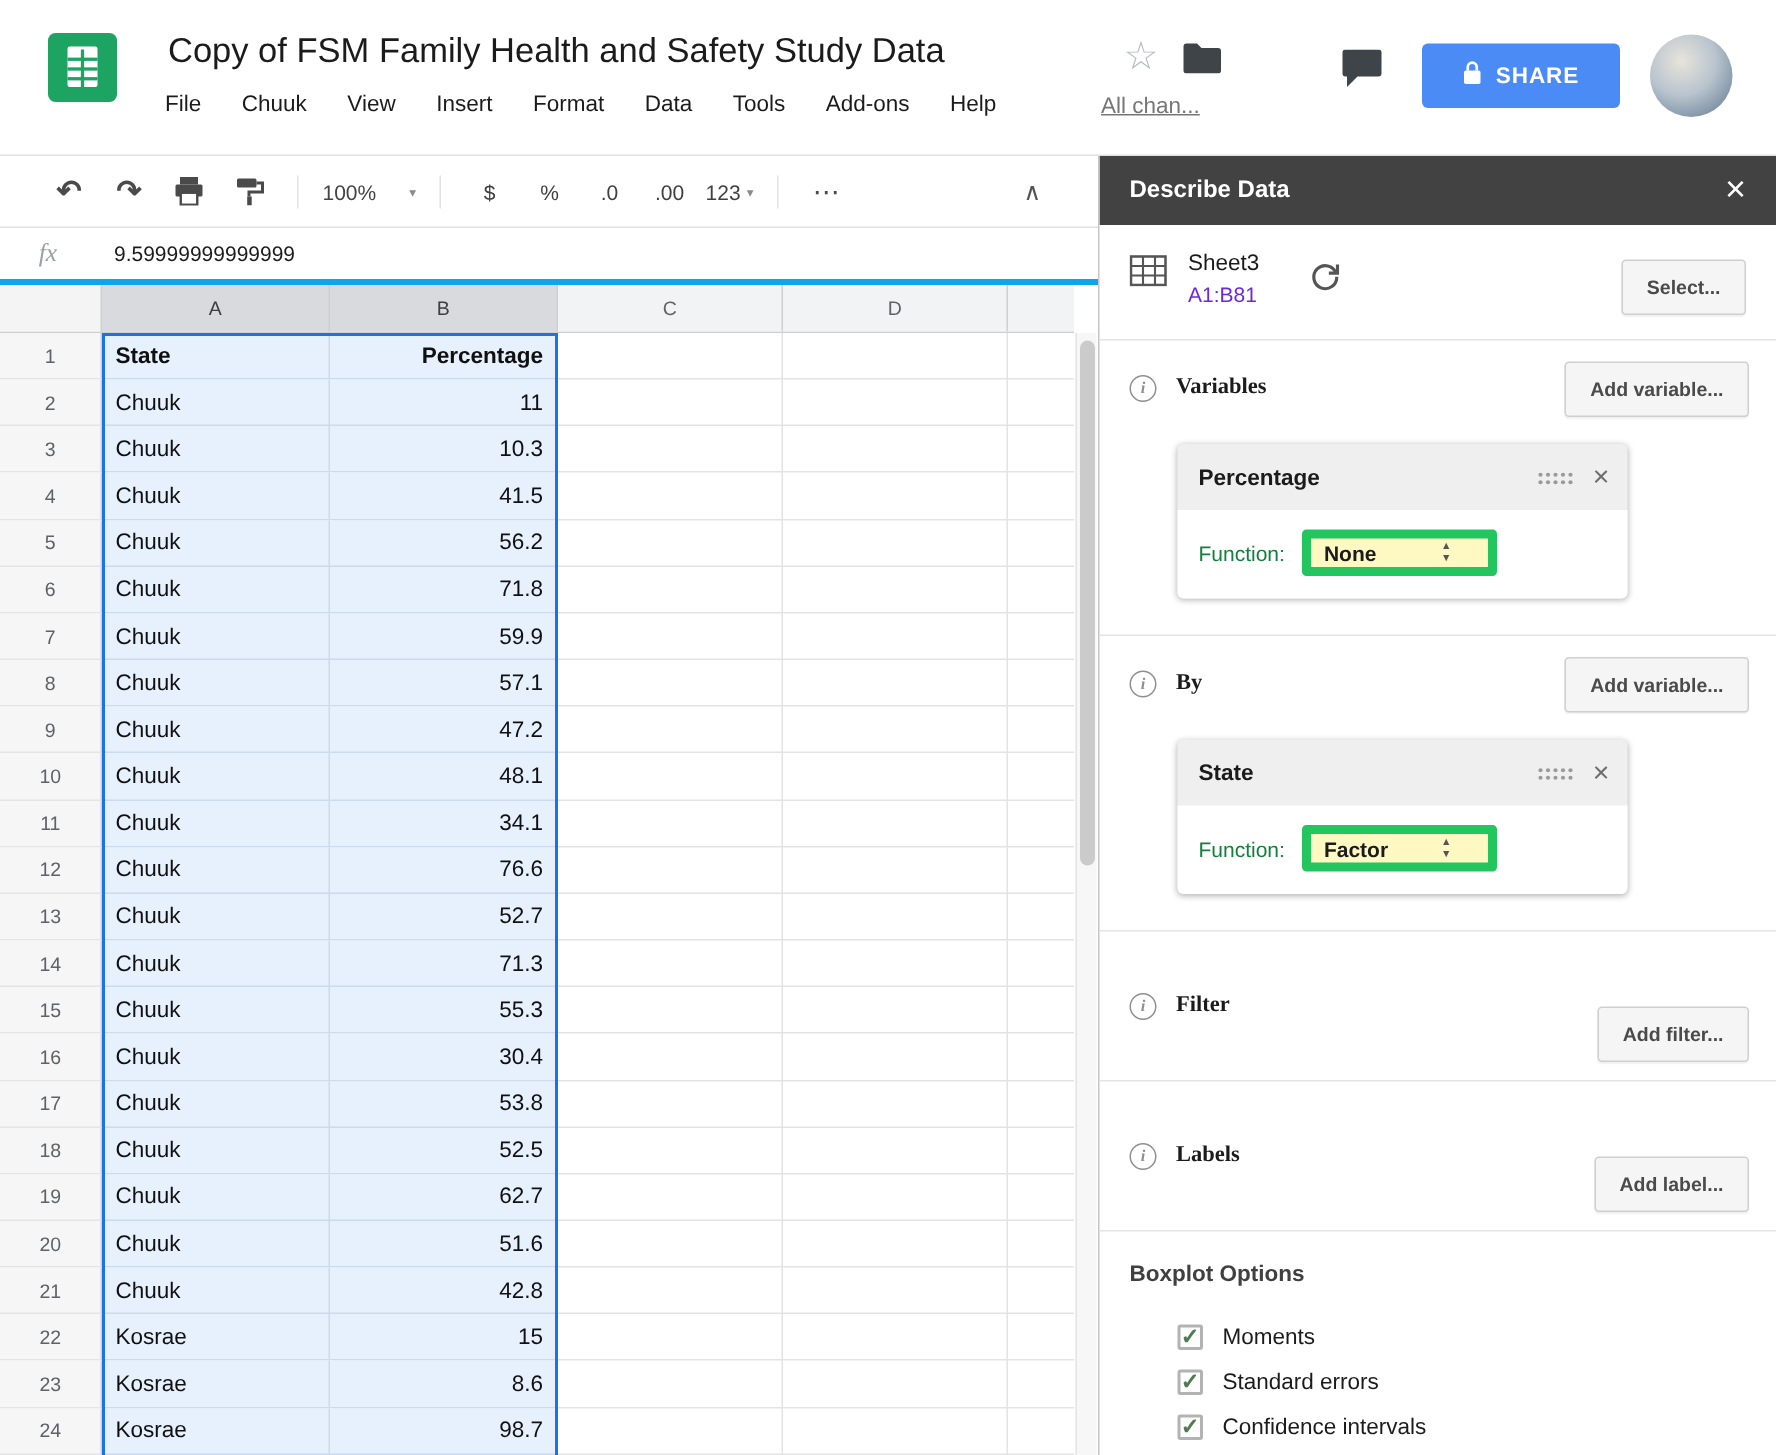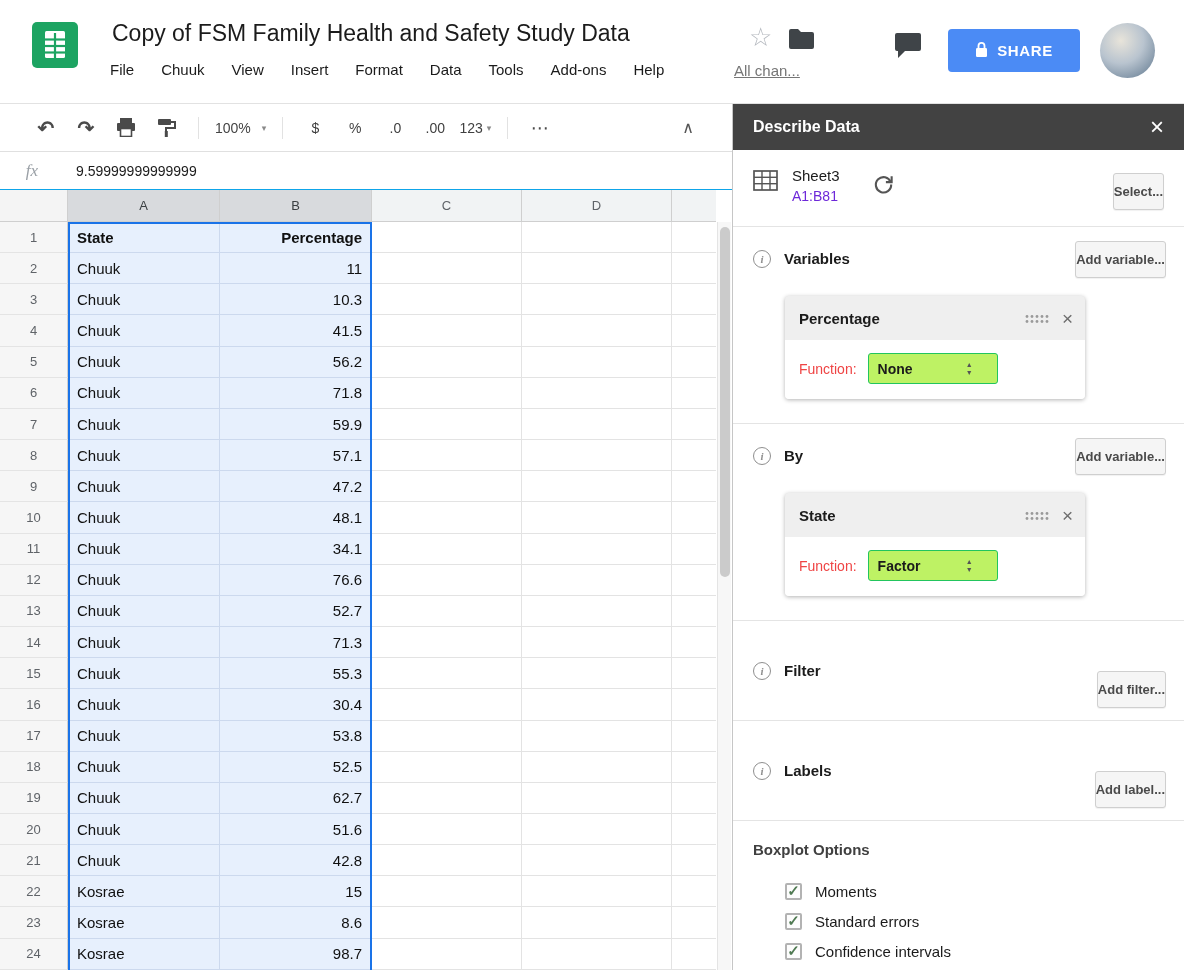--- a/index.html
+++ b/index.html
@@ -18,28 +18,28 @@
   .comment-btn { position:absolute; left:893px; top:33px; cursor:pointer; }
   .share-btn { position:absolute; left:948px; top:29px; width:132px; height:43px; background:#4b8bf5; border:none; border-radius:4px; color:#fff; font-weight:bold; font-size:15px; letter-spacing:.6px; display:flex; align-items:center; justify-content:center; gap:9px; cursor:pointer; font-family:inherit; }
   .avatar { position:absolute; left:1100px; top:23px; width:55px; height:55px; border-radius:50%; cursor:pointer;
             background:radial-gradient(circle at 38% 32%, #e8e4da 0%, #b9c4cf 45%, #7d91a4 80%, #5d7183 100%); }
 
   
   .toolbar { position:absolute; left:0; top:104px; width:732px; height:48px; border-bottom:1px solid #e0e0e0; background:#fff; display:flex; align-items:center; padding-left:30px; gap:8px; }
   .tb-btn { min-width:32px; height:32px; display:flex; align-items:center; justify-content:center; color:#4a4a4a; font-size:15px; border-radius:3px; cursor:pointer; }
   .tb-glyph { font-size:20px; font-weight:bold; }
   .tb-sep { width:1px; height:22px; background:#e2e2e2; margin:0 8px; }
-  .zoom-ctl { display:flex; align-items:center; gap:7px; font-size:14px; color:#444; cursor:pointer; }
+  .zoom-ctl { display:flex; align-items:center; gap:18px; font-size:14px; color:#444; cursor:pointer; }
   .mini-caret { font-size:9px; color:#8a8a8a; margin-left:4px; }
   .fmt { font-size:14px; color:#3f3f3f; }
   .more-btn { letter-spacing:1px; font-size:18px; }
   .collapse-btn { margin-left:auto; margin-right:38px; font-size:16px; color:#555; cursor:pointer; }
 
   
-  .formula-bar { position:absolute; left:0; top:152px; width:732px; height:38px; border-bottom:1px solid #0ea5e9; background:#fff; display:flex; align-items:center; }
+  .formula-bar { position:absolute; left:0; top:152px; width:732px; height:38px; border-bottom:4px solid #0ea5e9; background:#fff; display:flex; align-items:center; }
   .fx { width:64px; text-align:center; font-family:"Liberation Serif", serif; font-style:italic; font-size:17px; color:#9aa0a6; }
   .formula-value { font-size:14px; color:#1b1b1b; padding-left:12px; flex:1; cursor:text; }
 
   
   .grid { position:absolute; left:0; top:190px; width:732px; height:780px; background:#fff; overflow:hidden; padding-right:16px; }
   .col-header-row { display:flex; height:32px; background:#f4f4f4; border-bottom:1px solid #cfcfcf; }
   .corner { width:68px; background:#f4f4f4; border-right:1px solid #cfcfcf; }
   .col-h { border-right:1px solid #cfcfcf; display:flex; align-items:center; justify-content:center; font-size:13px; color:#5f6368; background:#f1f3f4; cursor:pointer; }
   .wA,.wB { width:152px; } .wC,.wD { width:150px; }
   .selhead { background:#d8dadd; color:#3c4043; }
@@ -63,36 +63,36 @@
   
   .panel { position:absolute; left:732px; top:104px; width:452px; height:866px; background:#fff; border-left:1px solid #c6c6c6; overflow:hidden; }
   .panel-header { height:46px; background:#424242; color:#fff; display:flex; align-items:center; justify-content:space-between; padding:16px 20px; font-size:16px; font-weight:bold; }
   .close-x { font-size:24px; font-weight:normal; cursor:pointer; line-height:1; }
   .sheet-info { display:flex; align-items:flex-start; padding:17px 20px 16px; }
   .grid-icon { margin-top:3px; }
   .sheet-names { margin-left:14px; }
   .sheet-name { font-size:15px; color:#1b1b1b; }
   .sheet-range { font-size:14px; color:#6d28d9; margin-top:4px; }
   .refresh-btn { margin-left:32px; margin-top:6px; cursor:pointer; }
-  .btn { background:#f5f5f5; border:1px solid #cfcfcf; border-radius:3px; font-size:13px; font-weight:bold; color:#4a4a4a; padding:10px 0; cursor:pointer; font-family:inherit; box-shadow:0 1px 1px rgba(0,0,0,.06); white-space:nowrap; }
+  .btn { background:#f5f5f5; border:1px solid #cfcfcf; border-radius:3px; font-size:13px; font-weight:bold; color:#4a4a4a; padding:10px 16px; cursor:pointer; font-family:inherit; box-shadow:0 1px 1px rgba(0,0,0,.06); white-space:nowrap; }
   .sheet-info .btn { margin-left:auto; margin-top:6px; }
   .p-divider { height:1px; background:#e4e4e4; }
   .section { padding:22px 18px 24px 20px; }
   .section-head { display:flex; align-items:flex-start; }
   .info-i { width:18px; height:18px; border:1.5px solid #8f8f8f; border-radius:50%; color:#8f8f8f; font-size:11px; display:flex; align-items:center; justify-content:center; margin-right:13px; margin-top:1px; font-family:"Liberation Serif", serif; font-style:italic; font-weight:bold; flex:0 0 auto; }
-  .sec-label { font-size:15px; font-weight:bold; color:#1b1b1b; line-height:19px; }
+  .sec-label { font-size:15px; font-weight:bold; color:#1b1b1b; line-height:19px;font-family:Liberation Serif, serif; }
   .section-head .btn { margin-left:auto; margin-top:-8px; }
   .card { margin:18px 0 0 32px; width:300px; background:#efefef; border-radius:4px; box-shadow:0 1px 4px rgba(0,0,0,.3); }
   .card-head { display:flex; align-items:center; padding:13px 12px 12px 14px; }
   .card-title { font-size:15px; font-weight:bold; color:#1b1b1b; flex:1; }
   .drag-handle { margin-right:12px; cursor:grab; display:flex; }
   .card-x { font-size:19px; color:#6d6d6d; cursor:pointer; line-height:1; }
   .card-body { background:#fff; border-radius:0 0 4px 4px; padding:13px 14px 15px; display:flex; align-items:center; gap:11px; }
-  .fn-label { font-size:14px; color:#ef4444; }
-  .dropdown { width:130px; height:31px; background:#bef264; border:1px solid #22c55e; border-radius:3px; display:flex; align-items:center; padding:0 24px 0 9px; cursor:pointer; }
+  .fn-label { font-size:14px; color:#15803d; }
+  .dropdown { width:130px; height:31px; background:#fef9c3; border:6px solid #22c55e; border-radius:3px; display:flex; align-items:center; padding:0 24px 0 9px; cursor:pointer; }
   .dd-value { font-size:14px; font-weight:bold; color:#1b1b1b; flex:1; }
   .spinner { display:flex; flex-direction:column; font-size:7px; color:#555; line-height:1.1; letter-spacing:0; }
   .small-section { display:flex; align-items:center; padding:12px 18px 12px 20px; min-height:58px; }
   .small-section .btn { margin-left:auto;margin-top:38px; }
   .boxplot { padding:20px 20px 16px; }
   .bp-title { font-size:15px; font-weight:bold; color:#404040; }
   .bp-list { margin:18px 0 0 32px; }
   .chk-row { display:flex; align-items:center; gap:13px; height:30px; }
   .chk { width:17px; height:17px; border:2px solid #b3b3b3; border-radius:2px; background:#fdfdfd; display:flex; align-items:center; justify-content:center; font-size:15px; font-weight:bold; color:#4f7a52; cursor:pointer; flex:0 0 auto; }
   .chk-label { font-size:15px; color:#1b1b1b; }

